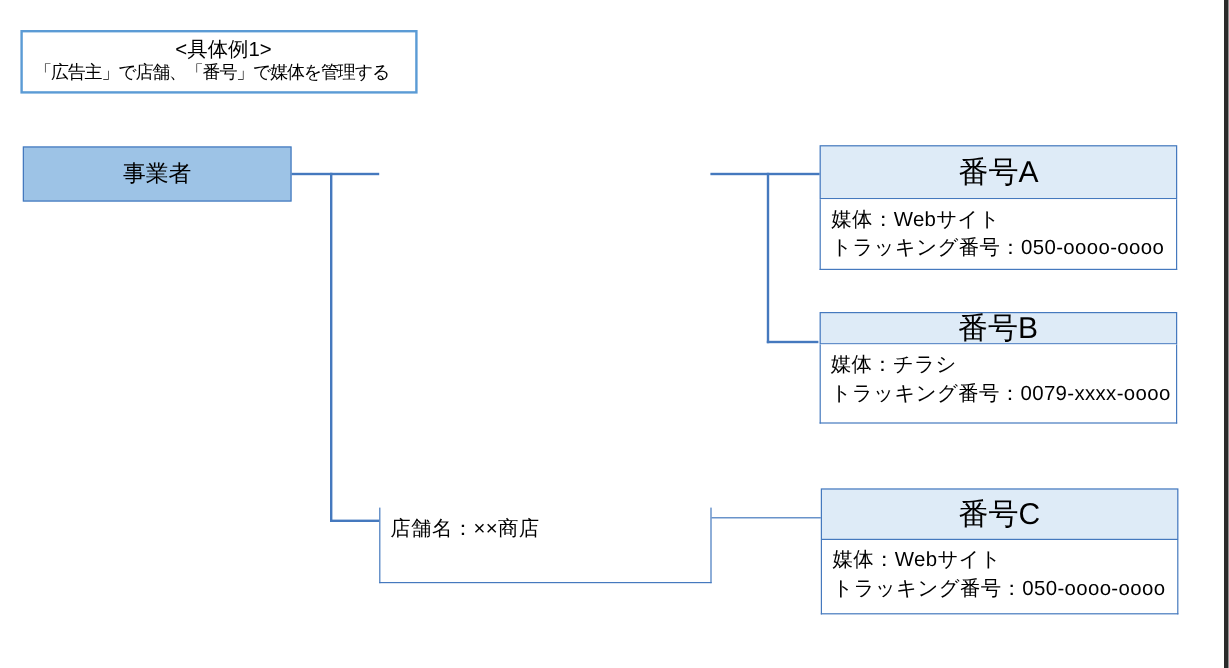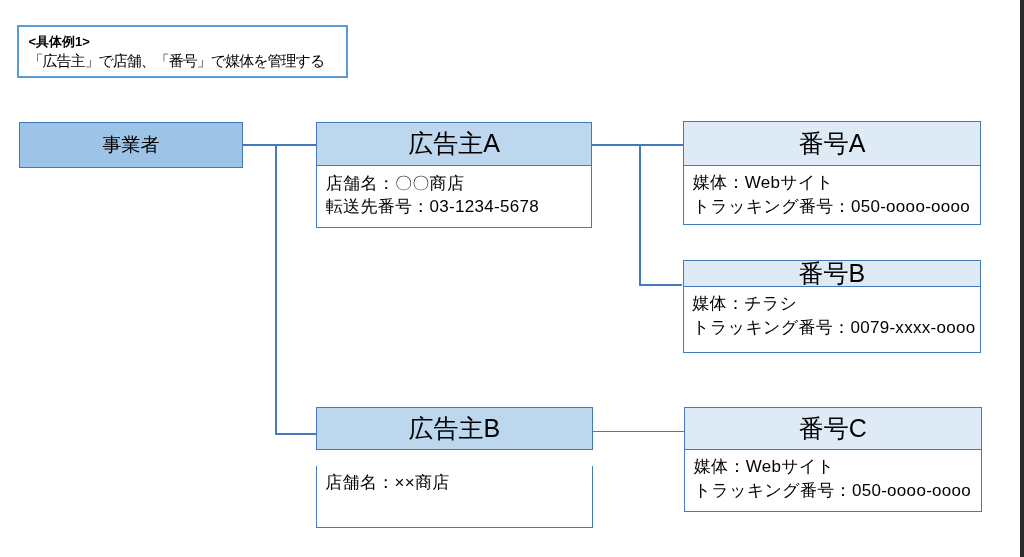--- a/index.html
+++ b/index.html
@@ -23,21 +23,21 @@
     top: 25px;
     width: 331px;
     height: 53px;
     border: 2.6px solid var(--label-border, #5b9bd5);
     box-sizing: border-box;
     background: #ffffff;
     padding: 4.6px 2px 0 9.5px;
     line-height: 19.5px;
     white-space: nowrap;
   }
-  .ann-line1 { font-weight: bold; font-size: 13px; }
+  .ann-line1 { font-weight: normal; font-size: 17px; text-align: center; }
   .ann-line2 { font-size: 15px; letter-spacing: -1px; }
   
   .node { position: absolute; box-sizing: border-box; }
   .node-header {
     box-sizing: border-box;
     border: 1.7px solid var(--line-color, #4579be);
     display: flex;
     align-items: center;
     justify-content: center;
     font-size: 25px;
@@ -107,29 +107,20 @@
 
   <div class="annotation">
     <div class="ann-line1">&lt;具体例1&gt;</div>
     <div class="ann-line2">「広告主」で店舗、「番号」で媒体を管理する</div>
   </div>
 
   <div class="simple-node" id="node-operator">
     <span>事業者</span>
   </div>
 
-  <div class="node" id="node-adv-a">
-    <div class="node-header">
-      <span>広告主A</span>
-    </div>
-    <div class="node-body">
-      <div>店舗名：〇〇商店</div>
-      <div>転送先番号：03-1234-5678</div>
-    </div>
-  </div>
 
   <div class="node" id="node-num-a">
     <div class="node-header">
       <span>番号A</span>
     </div>
     <div class="node-body">
       <div>媒体：Webサイト</div>
       <div>トラッキング番号：050-oooo-oooo</div>
     </div>
   </div>
@@ -138,23 +129,20 @@
     <div class="node-header">
       <span>番号B</span>
     </div>
     <div class="node-body">
       <div>媒体：チラシ</div>
       <div>トラッキング番号：0079-xxxx-oooo</div>
     </div>
   </div>
 
   <div class="node" id="node-adv-b">
-    <div class="node-header">
-      <span>広告主B</span>
-    </div>
     <div class="node-body">
       <div>店舗名：××商店</div>
     </div>
   </div>
 
   <div class="node" id="node-num-c">
     <div class="node-header">
       <span>番号C</span>
     </div>
     <div class="node-body">

